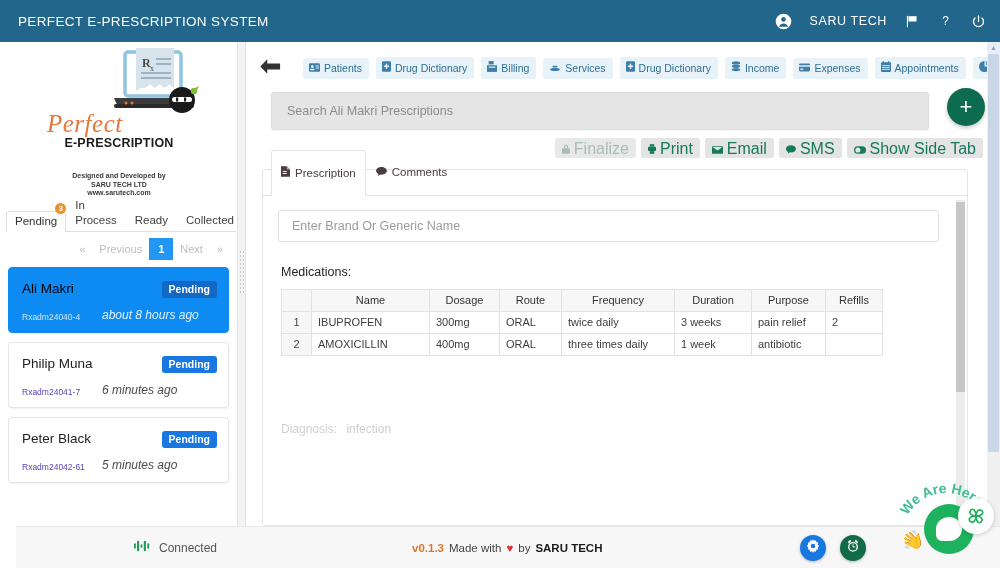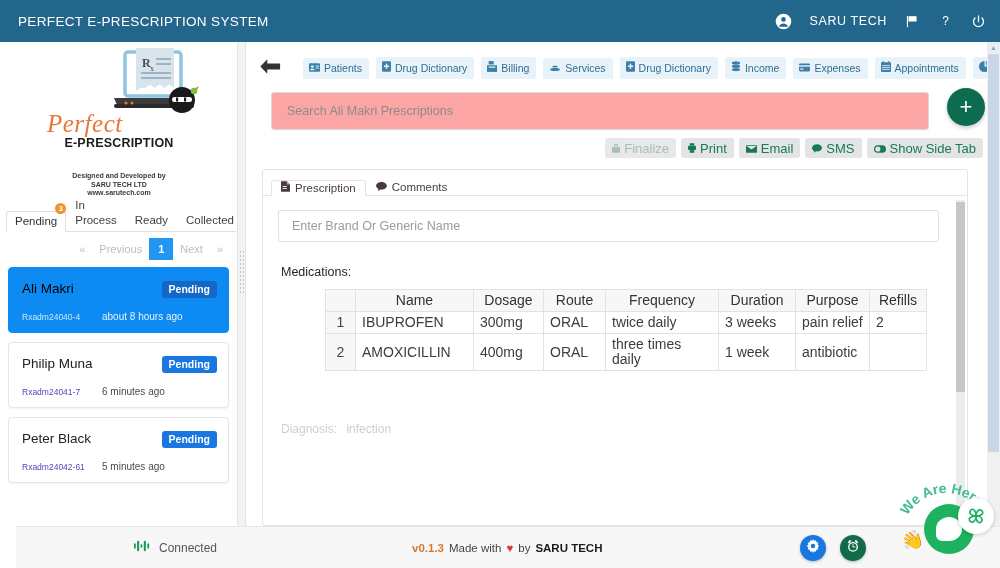--- a/index.html
+++ b/index.html
@@ -93,21 +93,22 @@
     position:absolute; right:11px; top:13px;
     background:#1877e0; color:#fff; font-size:10.5px; font-weight:bold;
     padding:2px 7px; border-radius:3px; line-height:13px;
   }
   .pcard.sel .pbadge { background:#1268c4; }
   .prx {
     position:absolute; left:13px; bottom:10px; font-size:8.5px; color:#5b3fbe;
   }
   .pcard.sel .prx { color:#cde6fb; }
   .ptime {
-    position:absolute; left:93px; bottom:10px; font-size:10px; color:#4a4a4a;
+    position:absolute; left:93px; bottom:10px; font-size:12px; color:#4a4a4a;
+    font-style:italic;
   }
   .pcard.sel .ptime { color:#e4f1fd; }
 
   
   .divider {
     position:absolute; left:238px; top:42px; width:8px; height:484px;
     background:#f3f3f3; border-right:1px solid #e3e3e3;
   }
   .grip {
     position:absolute; left:1px; top:208px; width:6px; height:44px;
@@ -131,21 +132,21 @@
   .ntab {
     background:#e8f2f9; color:#2e6f95; font-size:10.5px;
     padding:4px 7px 4px 6px; border-radius:2.5px;
     display:flex; align-items:center; gap:4px; white-space:nowrap;
     line-height:13px;
   }
 
   .searchrow { position:absolute; left:24px; top:50px; width:712px; height:40px; }
   .searchbox {
     position:absolute; left:0; top:0; width:658px; height:38px;
-    border:1px solid #dcdcdc; border-radius:3px; background:#fca5a5;
+    border:1px solid #dcdcdc; border-radius:3px; background:#e5e5e5;
     display:flex; align-items:center; padding:0 13px;
     box-shadow:0 1px 1px rgba(0,0,0,.03);
   }
   .searchbox input {
     border:none; outline:none; width:100%; font-size:12.5px; color:#333;
     font-family:"Liberation Sans", sans-serif; background:transparent;
   }
   .searchbox input::placeholder { color:#8c8c8c; }
   .addbtn {
     position:absolute; right:-2px; top:-4px; width:38px; height:38px;
@@ -153,36 +154,36 @@
     display:flex; align-items:center; justify-content:center;
     font-size:22px; line-height:1; font-weight:300;
     box-shadow:0 2px 4px rgba(0,0,0,.22);
   }
 
   .actionrow {
     position:absolute; left:24px; top:96px; width:712px; height:20px;
     display:flex; justify-content:flex-end; gap:5px;
   }
   .abtn {
-    background:#e4e4e4; color:#147a5b; font-size:13px;
+    background:#e4e4e4; color:#147a5b; font-size:16px;
     padding:3px 7px; border-radius:2.5px; display:flex; align-items:center;
     gap:4px; line-height:13px; white-space:nowrap;
   }
   .abtn.disabled { color:#a9bdb6; background:#e8e8e8; }
 
   .panel {
     position:absolute; left:15px; top:127px; width:706px; height:357px;
     border:1px solid #e4e4e4; border-radius:3px; background:#fff;
   }
   .ptabs {
     height:26px; border-bottom:1px solid #e4e4e4; display:flex;
     align-items:flex-end; padding-left:8px;
   }
   .ptab {
-    font-size:11.5px; color:#4a3c3c; padding:0 9px; line-height:15px;
+    font-size:11.5px; color:#4a3c3c; padding:15px 9px; line-height:15px;
     display:flex; align-items:center; gap:5px; border:1px solid transparent;
     border-bottom:none;
   }
   .ptab.active {
     background:#fff; border-color:#e4e4e4; border-radius:3px 3px 0 0;
     margin-bottom:-1px;
   }
 
   .brandinput {
     position:absolute; left:15px; top:40px; width:661px; height:32px;
@@ -194,21 +195,21 @@
     font-family:"Liberation Sans", sans-serif; background:transparent;
   }
   .brandinput input::placeholder { color:#9b9b9b; }
 
   .medlabel {
     position:absolute; left:18px; top:95px; font-size:12.5px; color:#262626;
   }
 
   table.meds {
     position:absolute; left:18px; top:119px;
-    border-collapse:collapse; font-size:14px; color:#3c3c3c;margin-left:44px;
+    border-collapse:collapse; font-size:11px; color:#3c3c3c;
   }
   table.meds th, table.meds td {
     border:1px solid #e2e2e2; padding:3px 6px; line-height:15px;
     font-weight:normal; height:18px;
   }
   table.meds thead th { background:#f7f7f7; text-align:center; color:#333; }
   table.meds tbody td.idx {
     background:#f7f7f7; text-align:center; color:#444; width:30px;
   }
   table.meds tbody td { text-align:left; }

